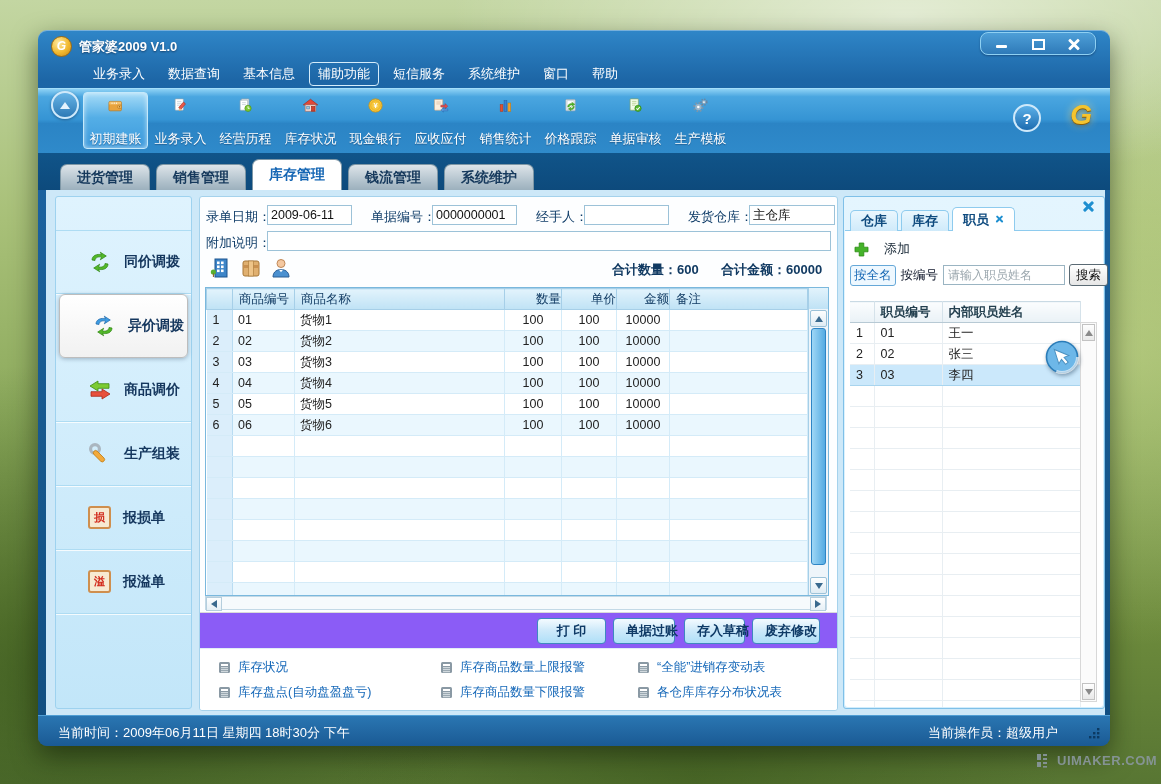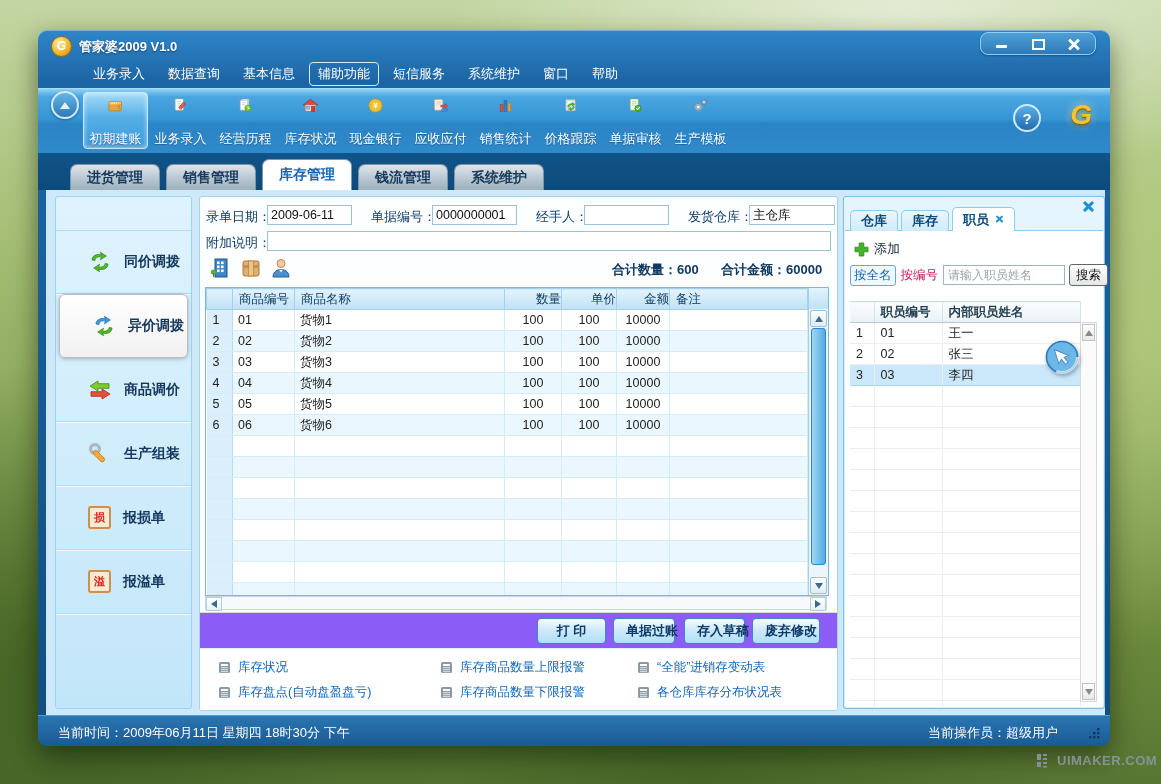--- a/index.html
+++ b/index.html
@@ -50,21 +50,21 @@
   .tbtn.active{background:linear-gradient(180deg,#a6dcf8,#54aee6 45%,#3d9adc);
     border-color:#c4e9fb;box-shadow:inset 0 0 5px rgba(255,255,255,.65)}
   .tlabel{margin-top:16px;color:#fff;font-size:13px;white-space:nowrap;text-shadow:0 1px 1px rgba(0,0,30,.35)}
   .help-btn{position:absolute;right:69px;top:15px;width:24px;height:24px;border-radius:50%;
     background:linear-gradient(180deg,#5cb0e8,#1d6cb0);border:2px solid #cfe9fa;color:#fff;
     font-weight:bold;font-size:15px;display:flex;align-items:center;justify-content:center}
   .brand{position:absolute;right:18px;top:10px;font-size:28px;font-weight:bold;font-style:italic;color:#f5c42e;
     text-shadow:0 1px 0 #8a5e08,0 2px 4px rgba(0,0,0,.35),0 0 8px rgba(255,230,140,.9)}
   
   .tabstrip{position:absolute;top:123px;left:0;right:0;height:37px;
-    background:linear-gradient(180deg,#105489,#0d4a7c);display:flex;align-items:flex-end;padding-left:32px;gap:6px}
+    background:linear-gradient(180deg,#105489,#0d4a7c);display:flex;align-items:flex-end;padding-left:22px;gap:6px}
   .tab{height:26px;padding:0 16px;display:flex;align-items:center;
     background:linear-gradient(180deg,#dde4e9,#aebfca 70%,#9cb0bd);
     border:1px solid #7e97a6;border-bottom:none;border-radius:7px 7px 0 0;
     color:#16395c;font-size:14px;font-weight:bold;box-sizing:border-box}
   .tab.active{height:31px;background:#fff;color:#1566b4}
   
   .content{position:absolute;top:160px;left:8px;right:5px;height:525px;background:#cde8f8}
   
   .sidebar{position:absolute;left:9px;top:6px;width:137px;height:513px;box-sizing:border-box;
     background:linear-gradient(180deg,#dff3fe,#c2e6f9);border:1px solid #9ed2ef;border-radius:3px;padding-top:33px}
@@ -128,24 +128,24 @@
   .rp-tabs{position:absolute;left:6px;top:10px;display:flex;align-items:flex-end;gap:3px;z-index:2}
   .rtab{height:21px;padding:0 10px;background:linear-gradient(180deg,#eaf7fe,#cfeafa);
     border:1px solid #8ecbee;border-bottom:none;border-radius:5px 5px 0 0;color:#0e4a7e;
     font-size:13px;font-weight:bold;display:flex;align-items:center;gap:6px;box-sizing:border-box}
   .rtab.active{background:#fff;height:24px}
   .rtab-x{position:relative;width:9px;height:9px}
   .rtab-x::before,.rtab-x::after{content:"";position:absolute;left:0;top:3px;width:9px;height:2.4px;background:#1e8fd0;border-radius:1px}
   .rtab-x::before{transform:rotate(45deg)}.rtab-x::after{transform:rotate(-45deg)}
   .rp-body{position:absolute;left:1px;right:1px;top:33px;bottom:1px;background:#fff;
     border-top:1px solid #8ecbee;border-radius:0 0 3px 3px}
-  .add-row{position:absolute;left:9px;top:9px;display:flex;align-items:center;gap:5px;font-size:13px;color:#1a2a38}
+  .add-row{position:absolute;left:9px;top:9px;display:flex;align-items:center;gap:15px;font-size:13px;color:#1a2a38}
   .search-row{position:absolute;left:5px;top:33px;display:flex;align-items:center;gap:4px}
   .by-name{color:#1566b4;font-size:12.5px;border:1px solid #66a8d8;border-radius:3px;padding:1px 3px;background:#eef8ff;white-space:nowrap}
-  .by-code{color:#be185d;font-size:12.5px;padding:1px 1px;white-space:nowrap}
+  .by-code{color:#0f172a;font-size:12.5px;padding:1px 1px;white-space:nowrap}
   .s-input{width:112px;height:18px;border:1px solid #9ab4c2;font-size:12px;padding:0 4px;font-family:inherit}
   .s-input::placeholder{color:#9aa6ad}
   .s-btn{height:22px;border:1px solid #5a6a74;border-radius:3px;background:linear-gradient(180deg,#ffffff,#e6e6e6);
     font-size:12.5px;padding:0 6px;color:#111;font-family:inherit;white-space:nowrap}
   .rp-grid{position:absolute;left:5px;top:70px;right:4px;bottom:0;overflow:hidden}
   .t-staff{border-collapse:collapse;table-layout:fixed;width:230px}
   .t-staff th{height:20px;background:linear-gradient(180deg,#fbfdfe,#e9f1f6);border-top:1px solid #c9dae4;
     border-bottom:1px solid #b7c9d4;border-right:1px solid #d5e2ea;color:#24404f;font-size:12.5px;
     font-weight:bold;text-align:left;padding:0 6px;white-space:nowrap;overflow:hidden}
   .t-staff td{height:20px;border-bottom:1px solid #e8eef2;border-right:1px solid #e8eef2;font-size:12.5px;

